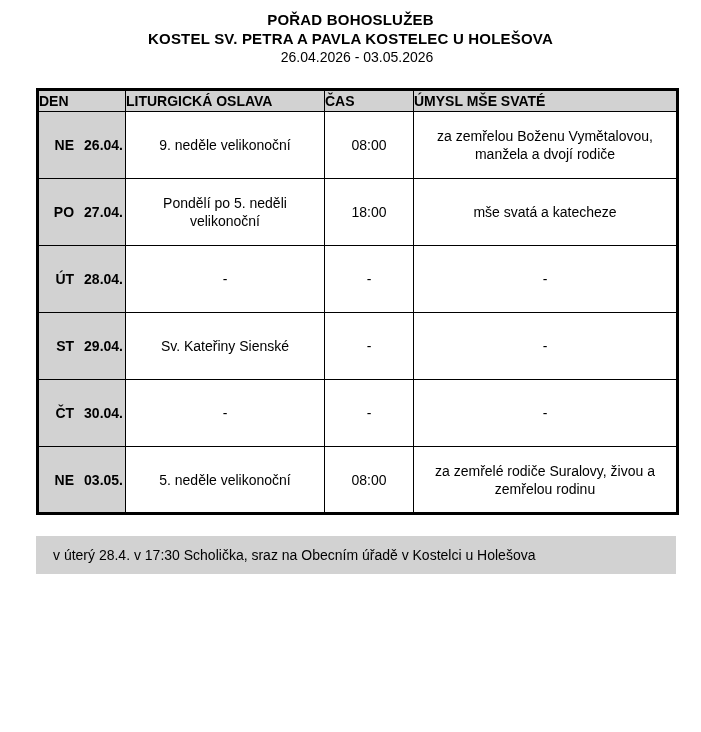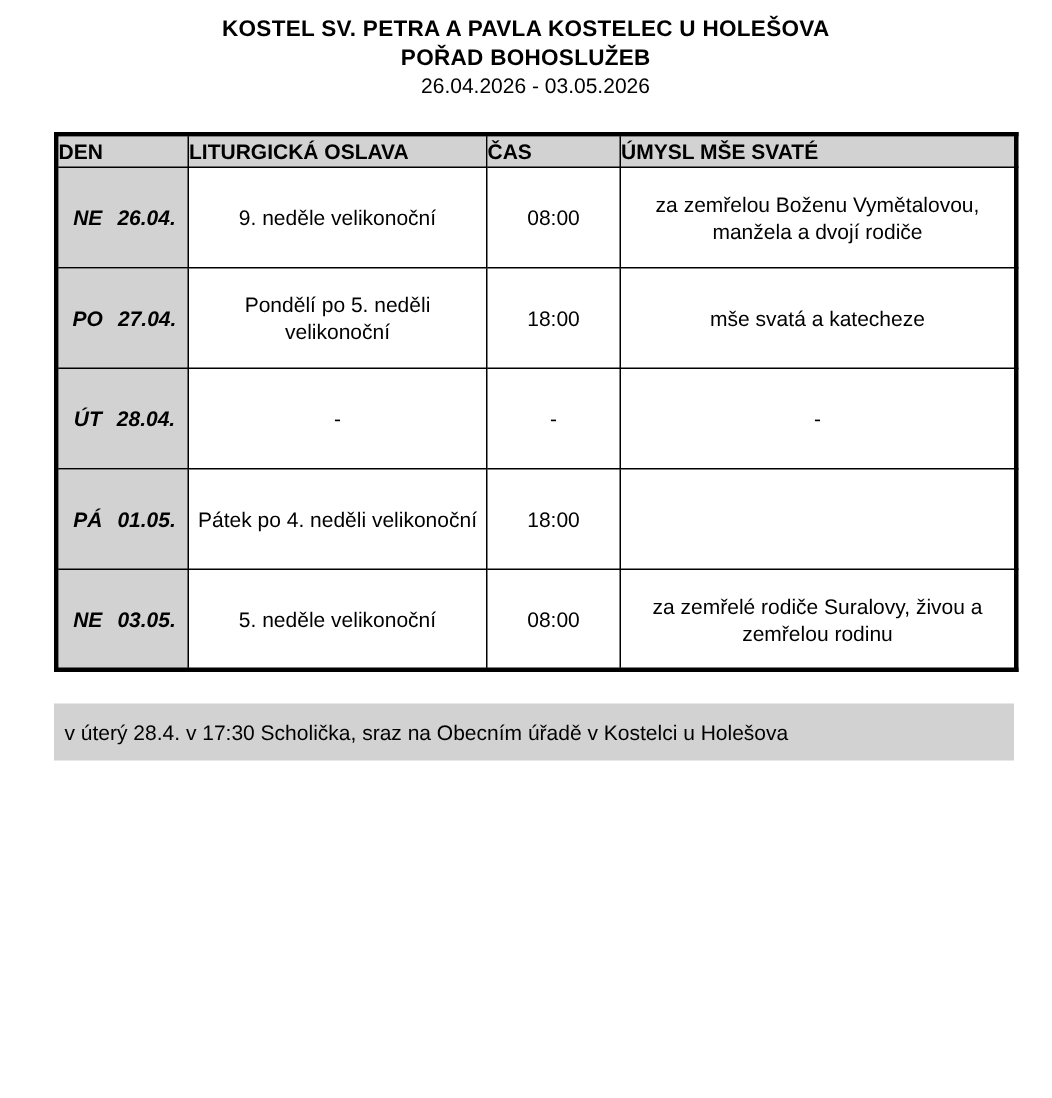--- a/index.html
+++ b/index.html
@@ -52,52 +52,51 @@
     font-weight: bold;
     text-align: left;
     padding: 0;
   }
   table.schedule tbody tr {
     height: 67px;
   }
   td.day-cell {
     background: var(--gray, #d2d2d2);
     font-weight: bold;
-    text-align: center;
+    text-align: right;
     padding: 0 2px 0 4px;
     white-space: nowrap;
-    font-style: italic;
   }
   td.day-cell .daygap {
     display: inline-block;
     width: 10px;
   }
   td.c-cell {
     text-align: center;
     padding: 0 3px;
     line-height: 18px;
   }
   .footer-note {
     margin: 21px 0 0 36px;
     width: 640px;
     height: 38px;
     background: var(--gray, #d2d2d2);
     display: flex;
     align-items: center;
     box-sizing: border-box;
-    padding-left: 7px;
+    padding-left: 17px;
     font-size: 14px;
   }
 </style>
 </head>
 <body>
 
 <div class="titles">
+  <div class="title-line">POŘAD BOHOSLUŽEB</div>
   <div class="title-line">KOSTEL SV. PETRA A PAVLA KOSTELEC U HOLEŠOVA</div>
-  <div class="title-line">POŘAD BOHOSLUŽEB</div>
   <div class="date-line">26.04.2026 - 03.05.2026</div>
 </div>
 
 <table class="schedule">
   <colgroup>
     <col style="width:88px">
     <col style="width:199px">
     <col style="width:89px">
     <col style="width:264px">
   </colgroup>
@@ -122,24 +121,30 @@
         <td class="c-cell">18:00</td>
         <td class="c-cell">mše svatá a katecheze</td>
       </tr>
       <tr>
         <td class="day-cell"><span>ÚT</span><span class="daygap"></span><span>28.04.</span></td>
         <td class="c-cell">-</td>
         <td class="c-cell">-</td>
         <td class="c-cell">-</td>
       </tr>
       <tr>
-        <td class="day-cell"><span>PÁ</span><span class="daygap"></span><span>01.05.</span></td>
-        <td class="c-cell">Pátek po 4. neděli velikonoční</td>
-        <td class="c-cell">18:00</td>
-        <td class="c-cell"></td>
+        <td class="day-cell"><span>ST</span><span class="daygap"></span><span>29.04.</span></td>
+        <td class="c-cell">Sv. Kateřiny Sienské</td>
+        <td class="c-cell">-</td>
+        <td class="c-cell">-</td>
+      </tr>
+      <tr>
+        <td class="day-cell"><span>ČT</span><span class="daygap"></span><span>30.04.</span></td>
+        <td class="c-cell">-</td>
+        <td class="c-cell">-</td>
+        <td class="c-cell">-</td>
       </tr>
       <tr>
         <td class="day-cell"><span>NE</span><span class="daygap"></span><span>03.05.</span></td>
         <td class="c-cell">5. neděle velikonoční</td>
         <td class="c-cell">08:00</td>
         <td class="c-cell">za zemřelé rodiče Suralovy, živou a zemřelou rodinu</td>
       </tr>
     </tbody>
 </table>
 

